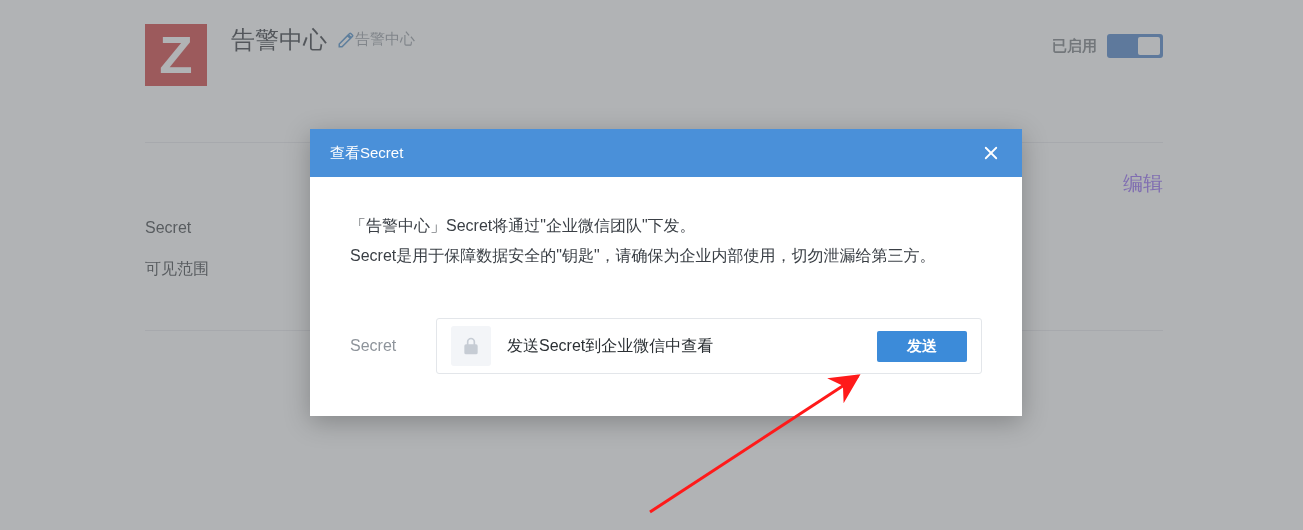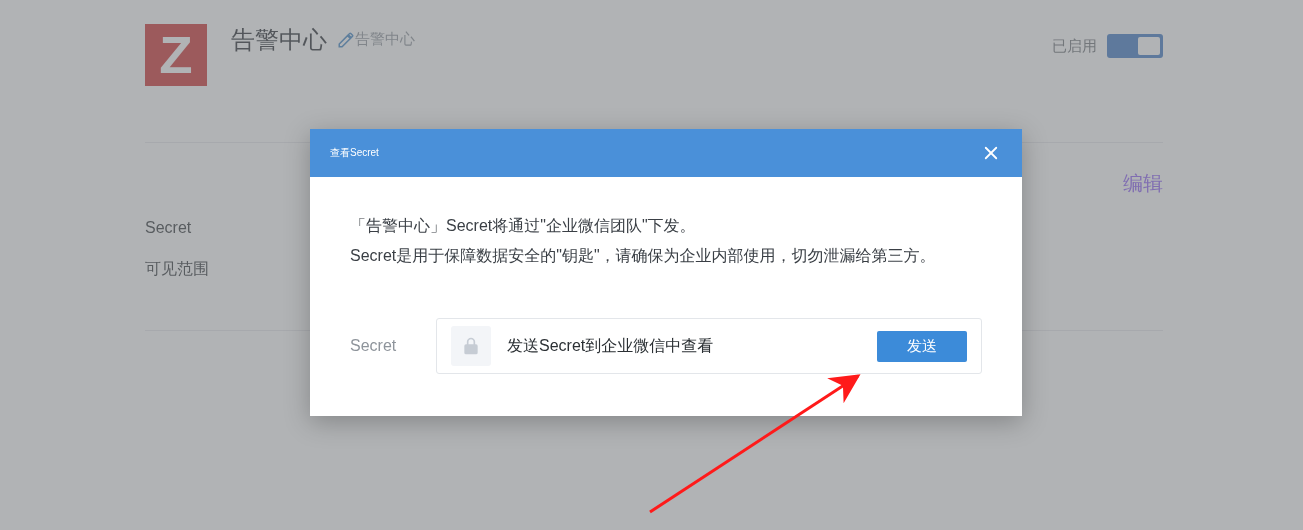--- a/index.html
+++ b/index.html
@@ -8,49 +8,49 @@
   
   .hdr { position:absolute; left:145px; top:24px; right:140px; display:flex; align-items:flex-start; }
   .logo { width:62px; height:62px; background:#ce2d2b; display:flex; align-items:center; justify-content:center; margin-right:24px;}
   .logo-inner { color:#fff; font-size:52px; font-weight:800; font-family:Arial,Helvetica,sans-serif; line-height:1; transform:scaleX(1.05); }
   .hdr-titles { display:flex; }
   .hdr-title-row { display:flex; align-items:center; }
   .hdr-title { font-size:24px; color:#1f2329; font-weight:500; }
   .hdr-edit { margin-left:10px; color:#3b82c4; }
   .hdr-sub { font-size:15px; color:#8b9199; margin-top:6px; }
   .hdr-right { position:absolute; right:0; top:10px; display:flex; align-items:center; }
-  .enabled-label { font-size:15px; color:#6b7075; margin-right:10px; }
+  .enabled-label { font-size:15px; color:#6b7075; margin-right:10px;font-weight:bold; }
   .toggle { width:56px; height:24px; background:#3976c4; border-radius:3px; position:relative; }
   .toggle-knob { position:absolute; right:3px; top:3px; width:22px; height:18px; background:#fff; border-radius:2px; }
   
   .div1 { position:absolute; left:145px; right:140px; top:142px; border-top:1px solid #e6e8eb; }
   .div2 { position:absolute; left:145px; right:140px; top:330px; border-top:1px solid #e6e8eb; }
   
   .rows { position:absolute; left:145px; right:140px; top:170px; }
   .row { display:flex; align-items:center; font-size:16px; color:#2b3034; margin-bottom:22px; }
   .row .label { width:170px; color:#2b3034; }
   .row .edit-link { margin-left:auto; color:#8b5cf6; font-size:20px; }
   .rows2 { position:absolute; left:145px; right:140px; top:360px; }
   .rows2 .row { margin-bottom:24px; }
   .row .sub { color:#8e949b; font-size:14px; margin-left:12px; }
   .row .link { color:#3976c4; font-size:16px; }
   
   .overlay { position:absolute; inset:0; background:rgba(120,124,128,0.58); }
   .modal { position:absolute; left:310px; top:129px; width:712px; background:#fff; box-shadow:0 6px 24px rgba(0,0,0,0.25); }
   .modal-hdr { height:48px; background:#4a90d9; display:flex; align-items:center; padding:0 20px; color:#fff; }
-  .modal-title { font-size:10px; }
+  .modal-title { font-size:15px; }
   .modal-close { margin-left:auto; width:22px; height:22px; display:flex; align-items:center; justify-content:center; cursor:pointer; }
   .modal-body { padding:34px 40px 42px 40px; }
   .modal-text p { font-size:16px; color:#3a3f45; line-height:1.85; }
   .secret-row { display:flex; align-items:center; margin-top:48px; }
   .secret-label { width:86px; font-size:16px; color:#8e949b; }
   .secret-box { flex:1; height:56px; border:1px solid #e3e6ea; border-radius:3px; display:flex; align-items:center; padding:16px 14px; }
   .lock-wrap { width:40px; height:40px; background:#f3f5f8; border-radius:3px; display:flex; align-items:center; justify-content:center; margin-right:16px; }
   .secret-msg { font-size:16px; color:#2b3034; }
-  .send-btn { margin-left:auto; background:#3c8bd9; color:#fff; font-size:15px; border:none; border-radius:2px; padding:6px 30px; cursor:pointer; }
+  .send-btn { margin-left:auto; background:#3c8bd9; color:#fff; font-size:15px; border:none; border-radius:2px; padding:6px 30px; cursor:pointer;font-weight:bold; }
   
   .arrow { position:absolute; left:640px; top:362px; pointer-events:none; }
   
   svg { display:block; }
 </style>
 </head>
 <body>
 
 <div class="page">
 

